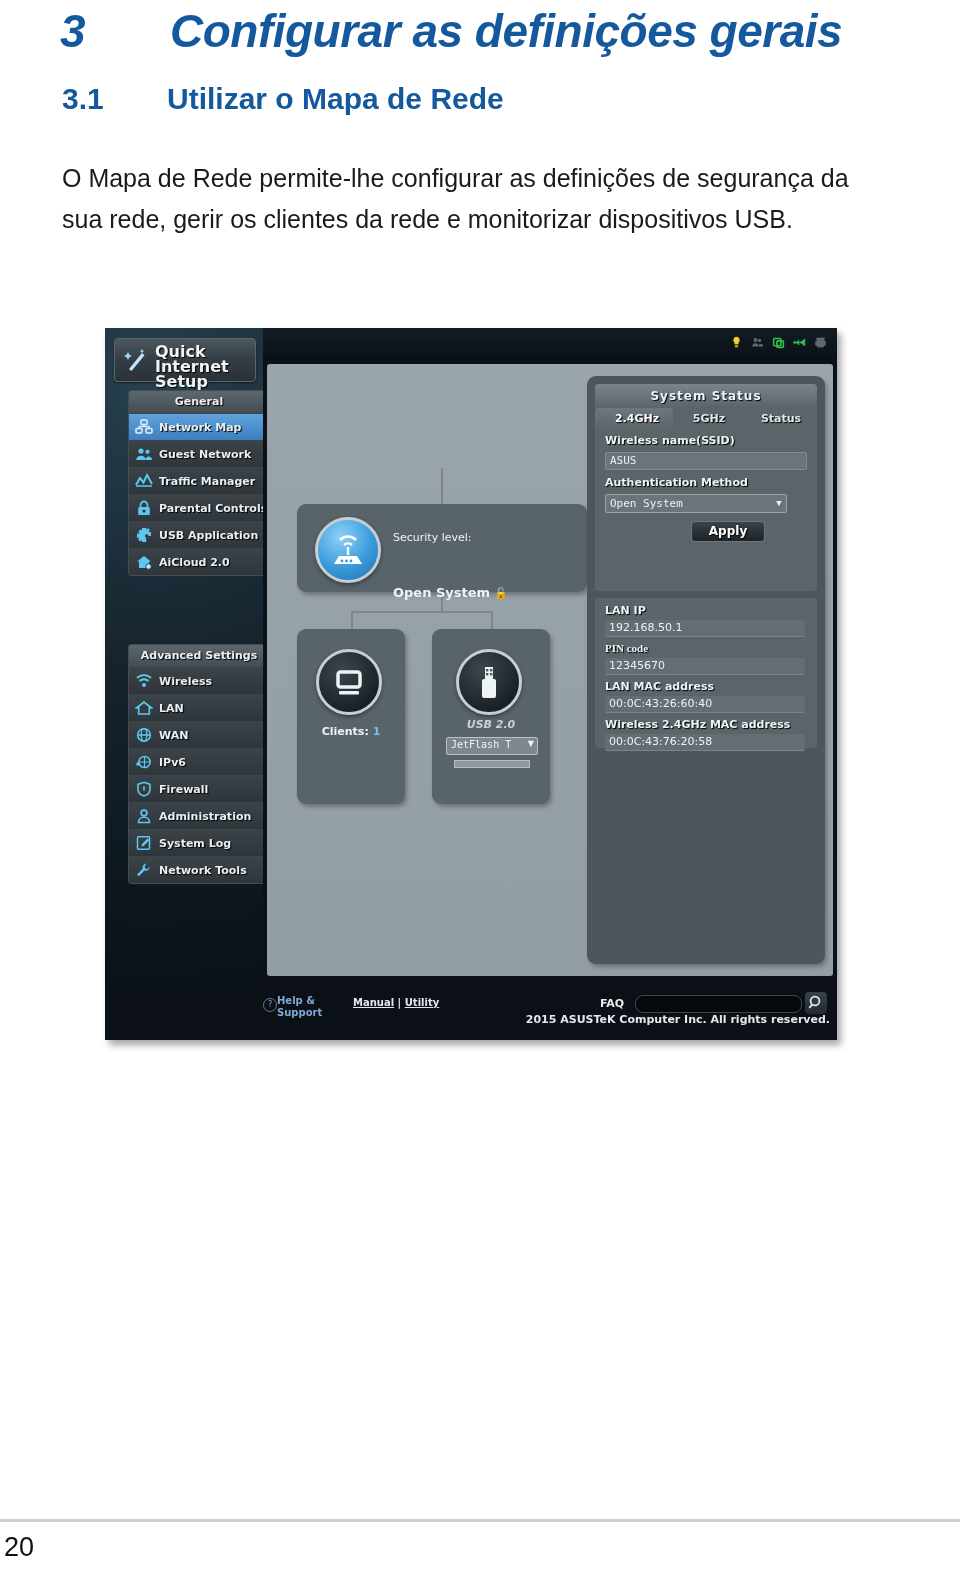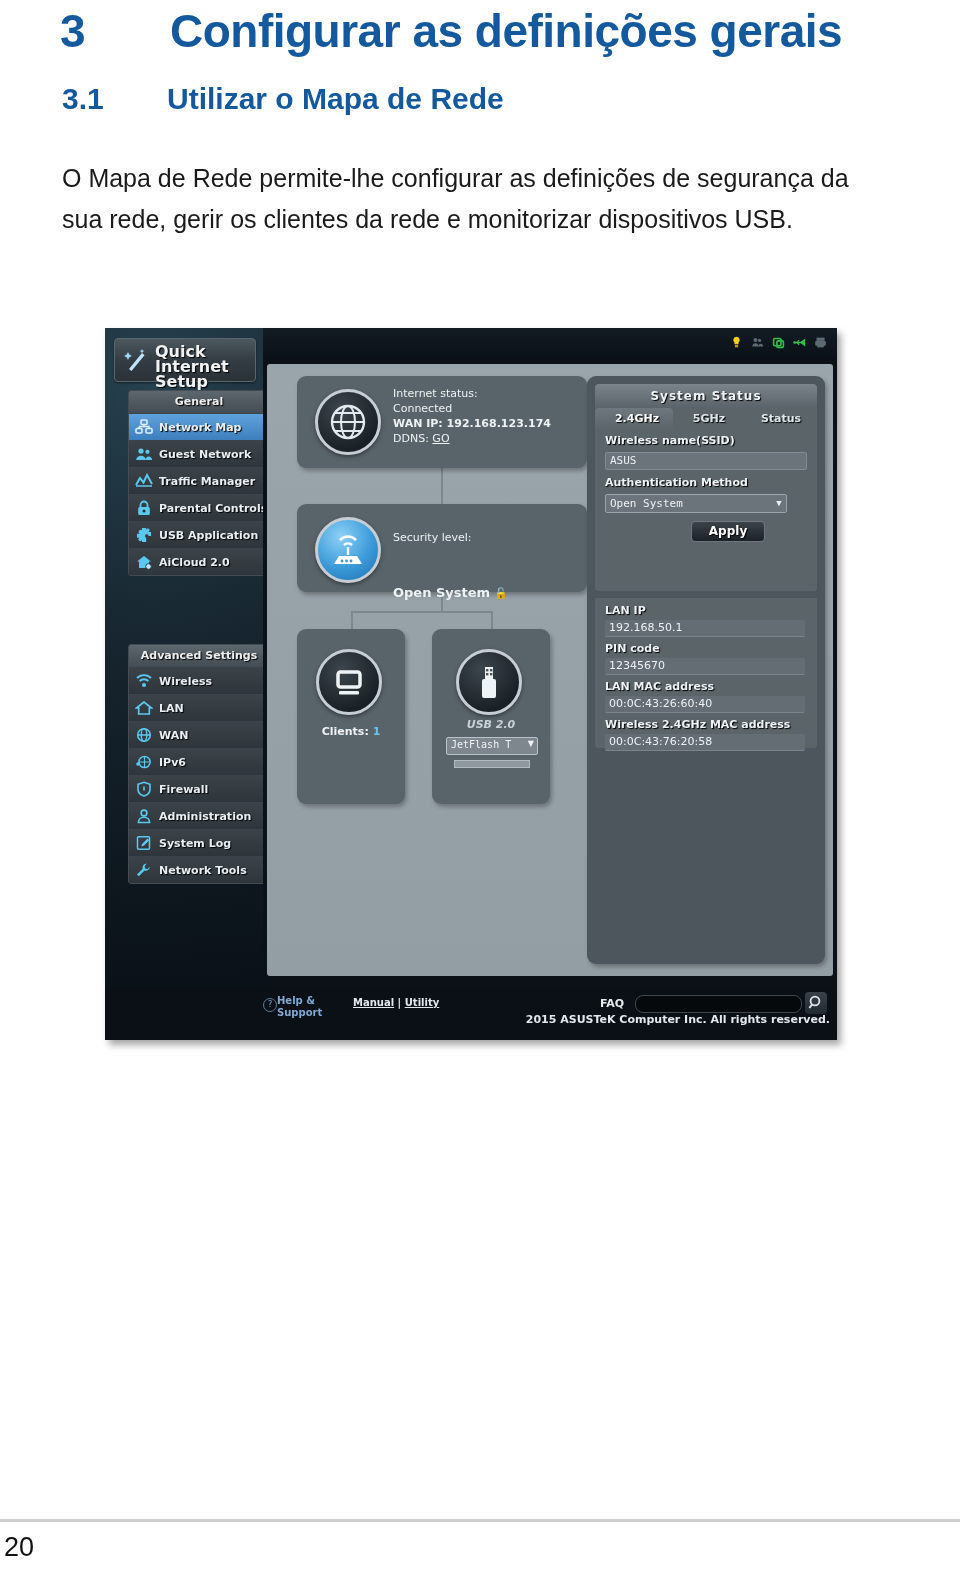--- a/index.html
+++ b/index.html
@@ -6,21 +6,21 @@
   body{
     width:960px;height:1587px;background:#ffffff;
     font-family:"Liberation Sans",sans-serif;
     position:relative;overflow:hidden;
   }
 
   
   .doc-h1{
     position:absolute;left:60px;top:4px;width:880px;
     color:#14599e;font-weight:bold;font-size:46px;
-    letter-spacing:-0.5px;white-space:nowrap;
+    letter-spacing:-0.5px;white-space:nowrap;font-style:italic;
   }
   .doc-h1 .num{display:inline-block;width:110px;}
   .doc-h2{
     position:absolute;left:62px;top:82px;width:880px;
     color:#14599e;font-weight:bold;font-size:30px;
   }
   .doc-h2 .num{display:inline-block;width:105px;}
   .doc-p{
     position:absolute;left:62px;top:158px;width:830px;
     color:#1a1a1a;font-size:25px;line-height:41px;
@@ -403,38 +403,20 @@
 
   <div class="body">
     <div class="canvas">
 
       <div class="conn" style="left:174px;top:104px;width:2px;height:36px;"></div>
       <div class="conn" style="left:174px;top:228px;width:2px;height:20px;"></div>
       <div class="conn" style="left:84px;top:247px;width:142px;height:2px;"></div>
       <div class="conn" style="left:84px;top:247px;width:2px;height:18px;"></div>
       <div class="conn" style="left:224px;top:247px;width:2px;height:18px;"></div>
 
-      <div class="card c-net">
-        <div class="disc" style="left:18px;top:13px;width:60px;height:60px;">
-          <svg width="60" height="60" viewBox="0 0 60 60" style="display:block">
-            <circle cx="30" cy="30" r="16" fill="none" stroke="#e4ebef" stroke-width="2.4"></circle>
-            <ellipse cx="30" cy="30" rx="7" ry="16" fill="none" stroke="#e4ebef" stroke-width="2"></ellipse>
-            <path d="M14 30h32M17 21h26M17 39h26" stroke="#e4ebef" stroke-width="2"></path>
-          </svg>
-        </div>
-        <div class="ctext" style="left:96px;top:10px;width:186px;">
-          <div>Internet status:</div>
-          <div>Connected</div>
-          <div><b>WAN IP: 192.168.123.174</b></div>
-          <div>
-            <span>DDNS:</span>
-            <u>GO</u>
-          </div>
-        </div>
-      </div>
 
       <div class="card c-sec">
         <div class="disc blue" style="left:18px;top:13px;width:60px;height:60px;">
           <svg width="60" height="60" viewBox="0 0 60 60" style="display:block">
             <path d="M22 20a11 11 0 0116 0" stroke="#ffffff" stroke-width="2.6" fill="none"></path>
             <path d="M26 25a6 6 0 018 0" stroke="#ffffff" stroke-width="2.6" fill="none"></path>
             <path d="M30 27v8" stroke="#ffffff" stroke-width="2.4"></path>
             <path d="M16 44l5-8h18l5 8z" fill="#ffffff"></path>
             <circle cx="24" cy="41" r="1.4" fill="#3b9ad9"></circle>
             <circle cx="28.5" cy="41" r="1.4" fill="#3b9ad9"></circle>
@@ -498,21 +480,21 @@
           <div class="sel-box" style="top:86px;">
             <span>Open System</span>
             <span class="sel-arrow" style="right:0;top:0;">▼</span>
           </div>
           <div class="apply" style="left:96px;top:113px;">Apply</div>
         </div>
 
         <div class="ss-body ss-body2">
           <div class="fl" style="top:6px;">LAN IP</div>
           <div class="fv plain" style="top:22px;">192.168.50.1</div>
-          <div class="fl" style="top:44px;">PIN code</div>
+          <div class="fl" style="top:44px;font-family:Liberation Serif, serif;">PIN code</div>
           <div class="fv plain" style="top:60px;">12345670</div>
           <div class="fl" style="top:82px;">LAN MAC address</div>
           <div class="fv plain" style="top:98px;">00:0C:43:26:60:40</div>
           <div class="fl" style="top:120px;">Wireless 2.4GHz MAC address</div>
           <div class="fv plain" style="top:136px;">00:0C:43:76:20:58</div>
         </div>
       </div>
 
     </div>
   </div>

